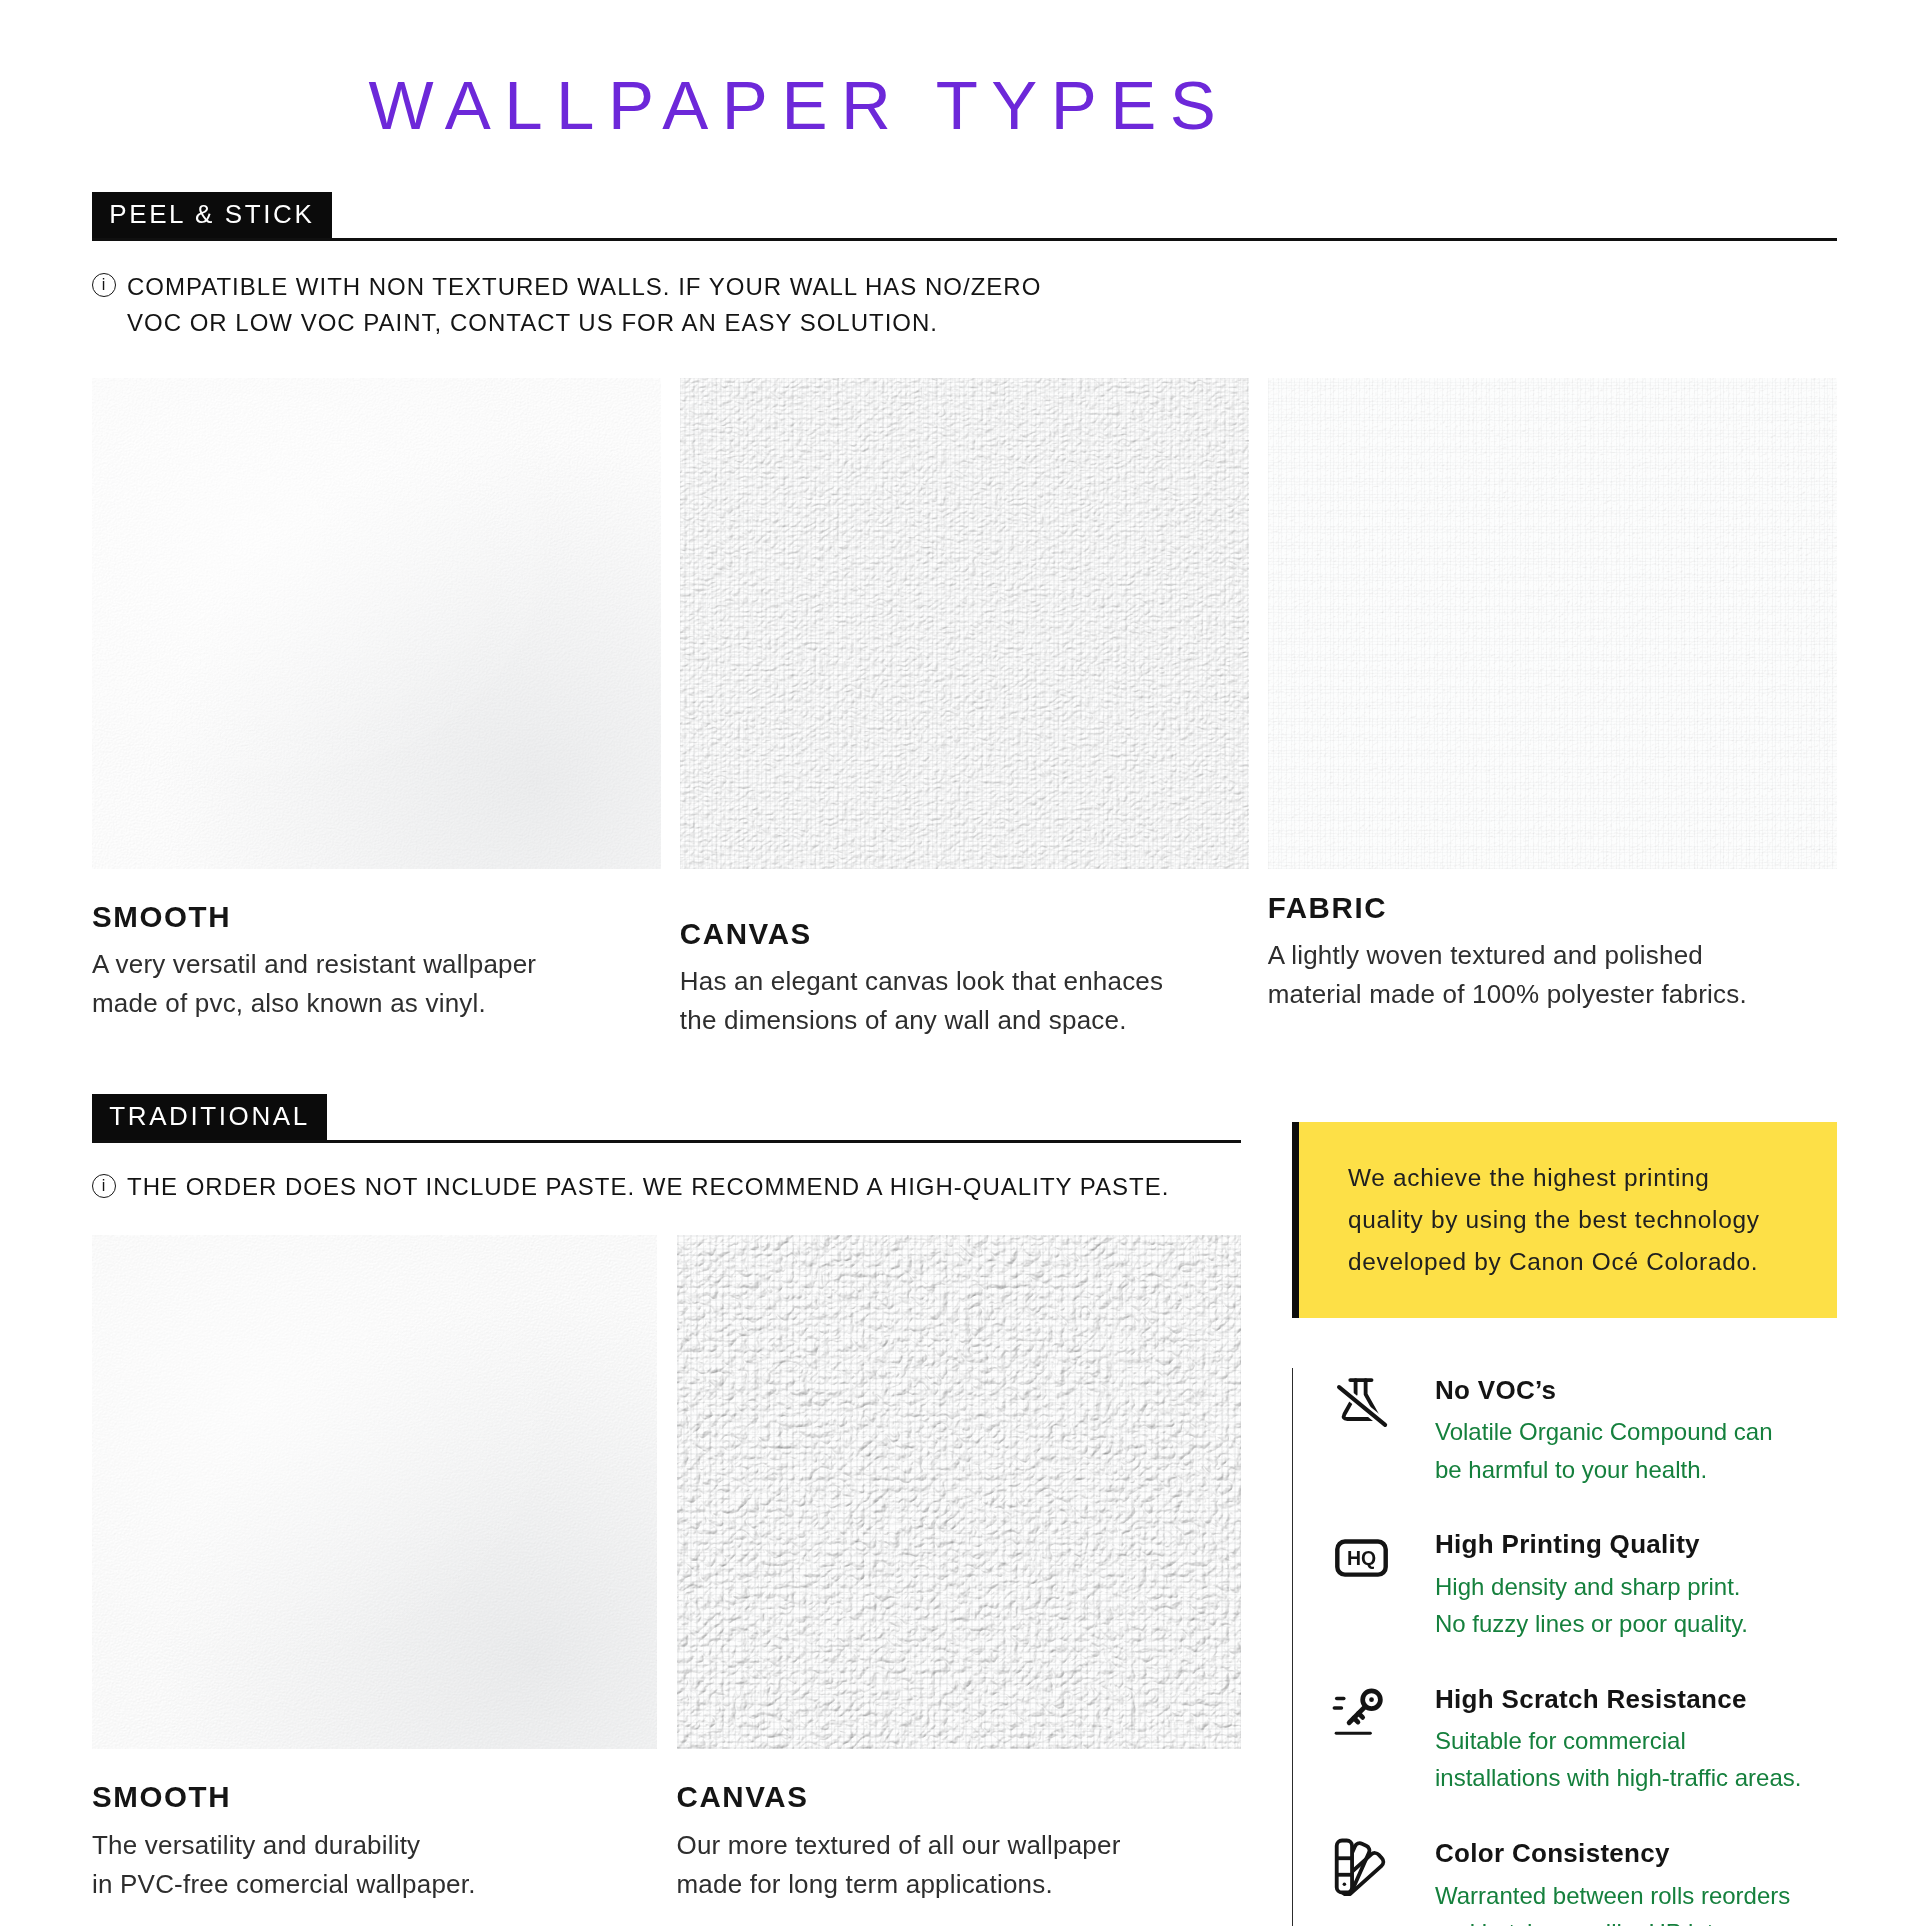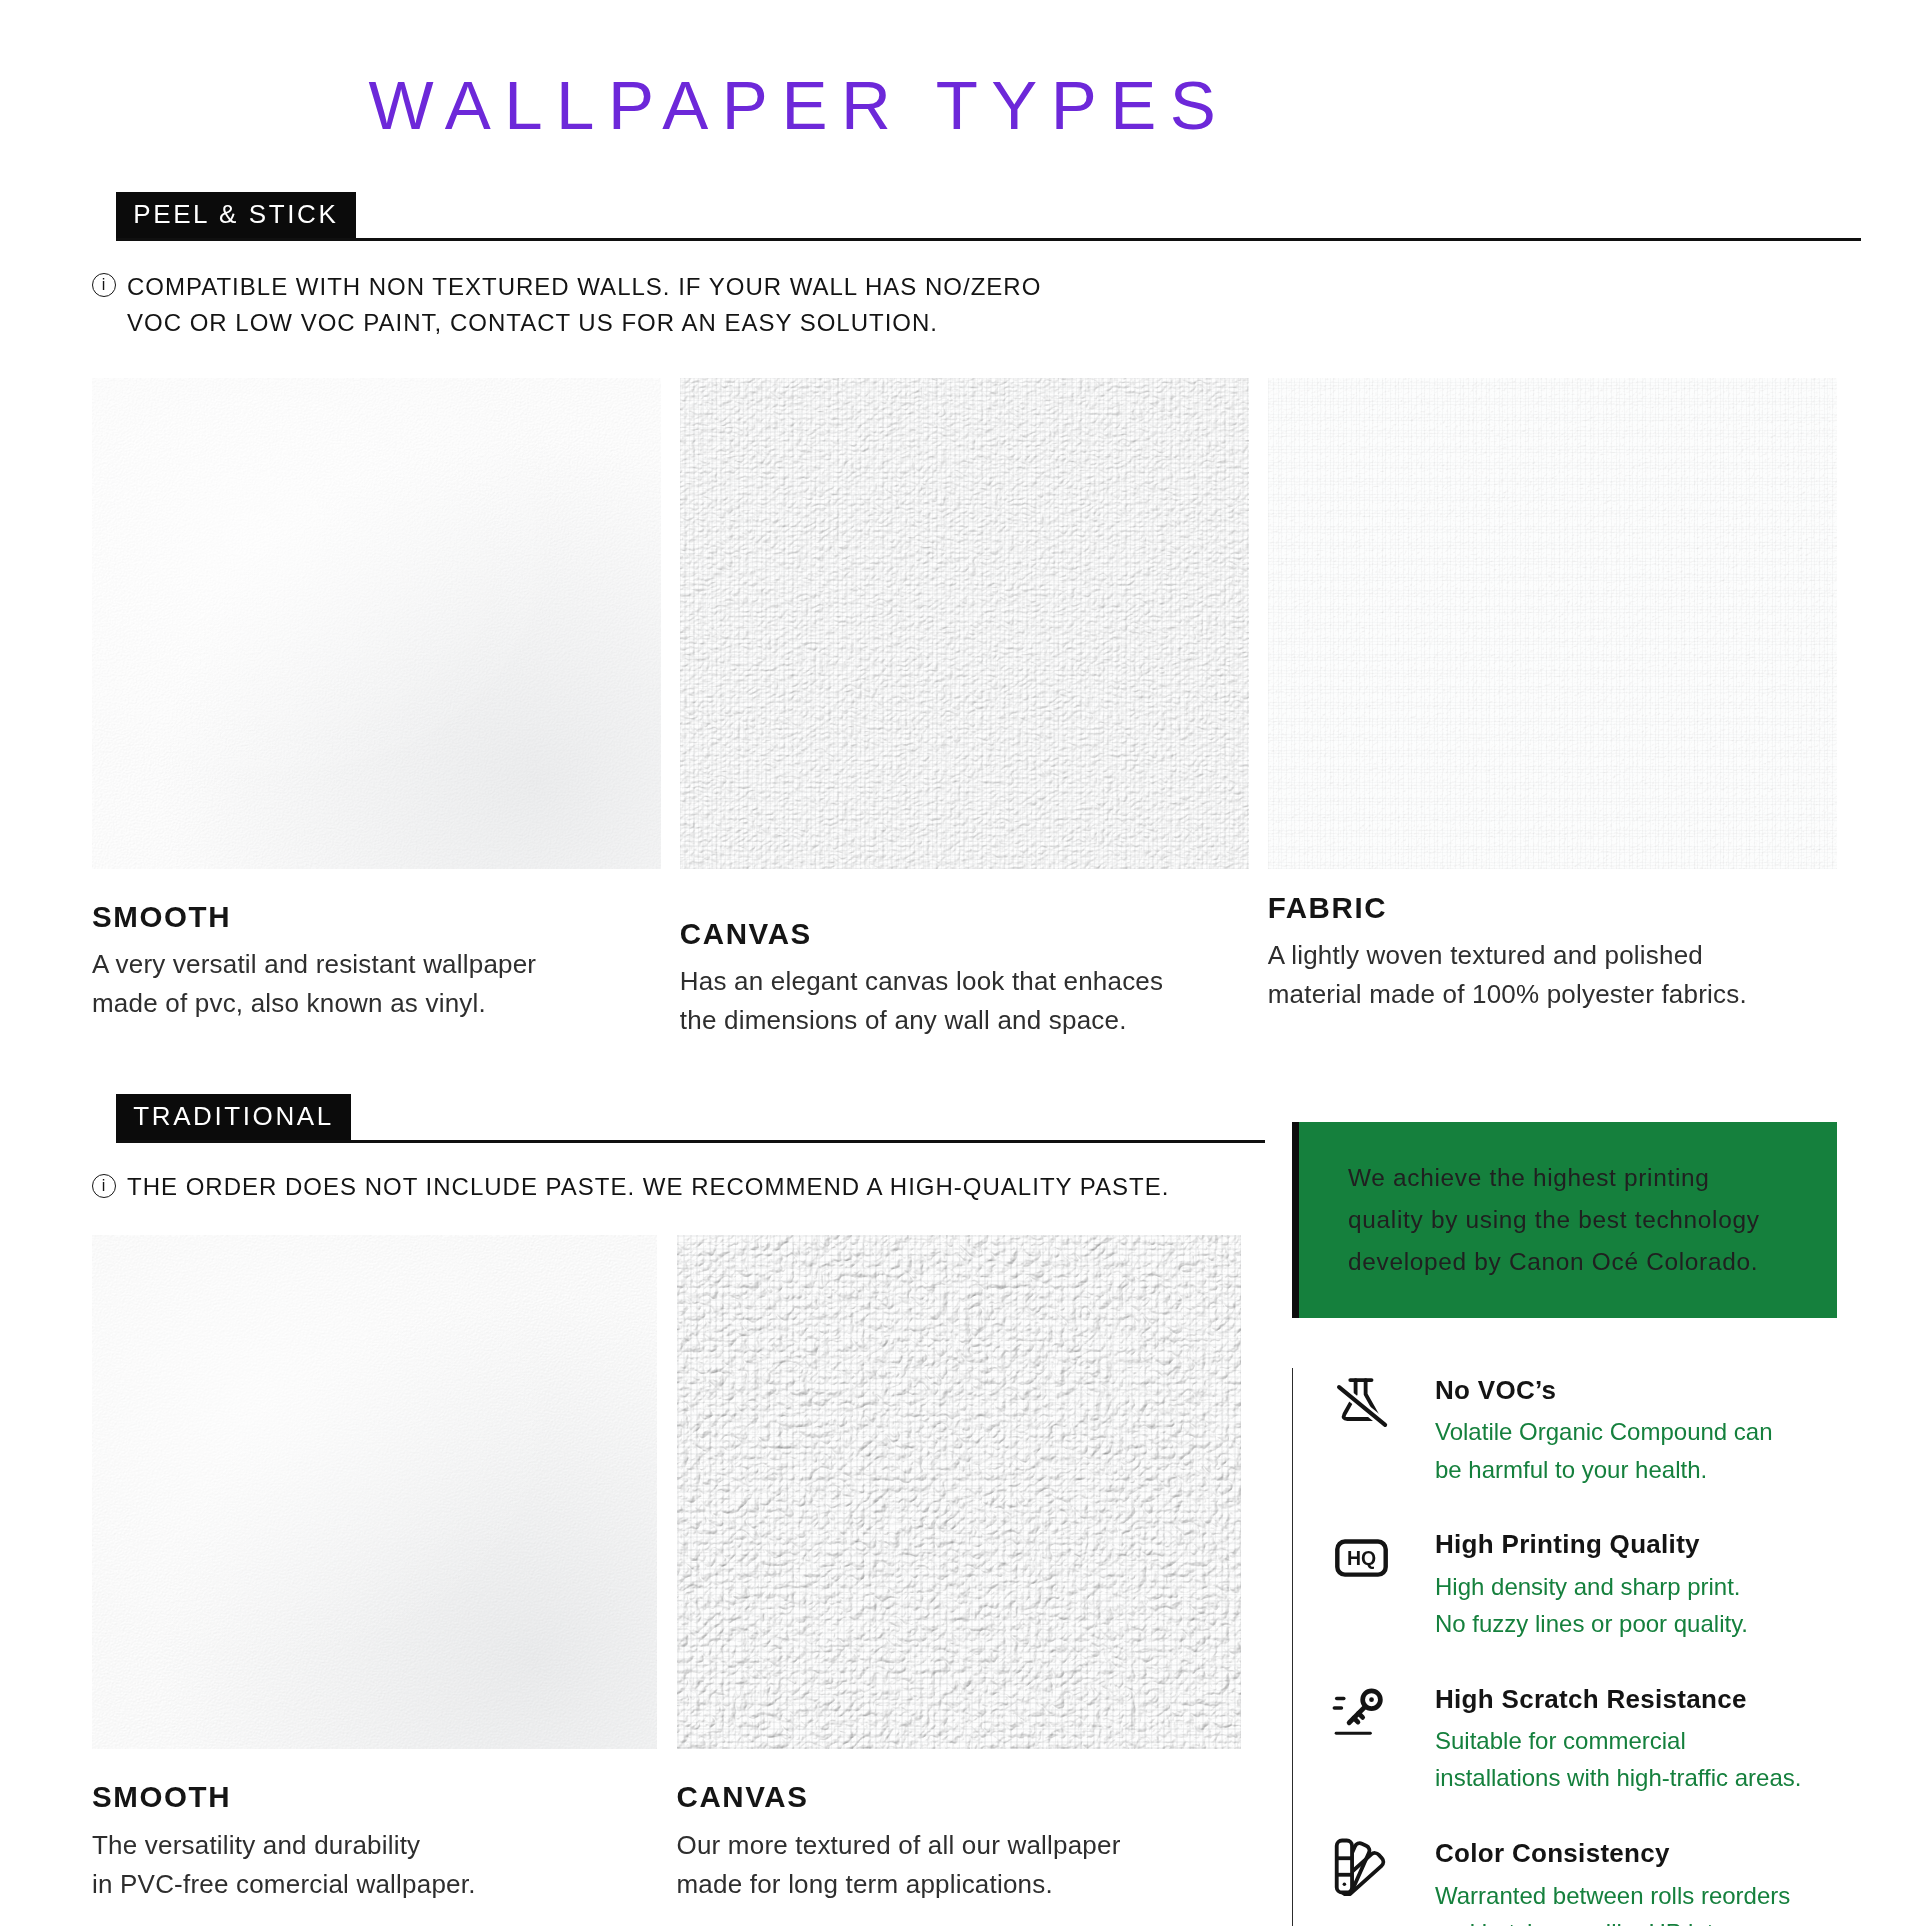--- a/index.html
+++ b/index.html
@@ -17,21 +17,20 @@
   .title{
     margin:67px 0 0;width:1414px;
     text-align:center;
     font-size:69px;font-weight:400;letter-spacing:13.5px;
     color:#6d28d9;line-height:1.12;white-space:nowrap;
   }
   
   .section-header{
     display:flex;align-items:flex-end;
     border-bottom:3.2px solid #101010;
-    margin-left:24px;
   }
   .peel-header{margin-top:48px;width:1745px;}
   .trad-header{width:1149px;}
   .badge{
     display:inline-block;background:#0b0b0b;color:#ffffff;
     font-size:26px;font-weight:500;letter-spacing:2.6px;
     padding:6.4px 17.3px 8.3px;white-space:nowrap;
   }
   
   .info{
@@ -87,21 +86,21 @@
     color:#2e2e2e;letter-spacing:0.2px;
   }
   .swatch-desc span{display:block;}
   
   .trad-wrap{margin-top:54px;display:flex;}
   .trad-left{width:1149px;flex:0 0 auto;}
   .trad-left .info{margin-top:26px;}
   .trad-right{width:545px;flex:0 0 auto;margin-left:51px;box-sizing:border-box;padding-top:28px;}
   .quote{
     box-sizing:border-box;border-left:7px solid #0d0d0d;
-    background:#15803d;color:#202020;
+    background:#fde047;color:#202020;
     padding:35px 26px 35px 49px;
     font-size:24.4px;line-height:1.72;letter-spacing:0.7px;
   }
   .quote span{display:block;}
   .features{
     margin-top:50px;border-left:1.9px solid #2c2c2c;
     padding:5.1px 0 19px 39px;
     display:flex;flex-direction:column;gap:40px;
   }
   .feature{display:flex;gap:44px;}

